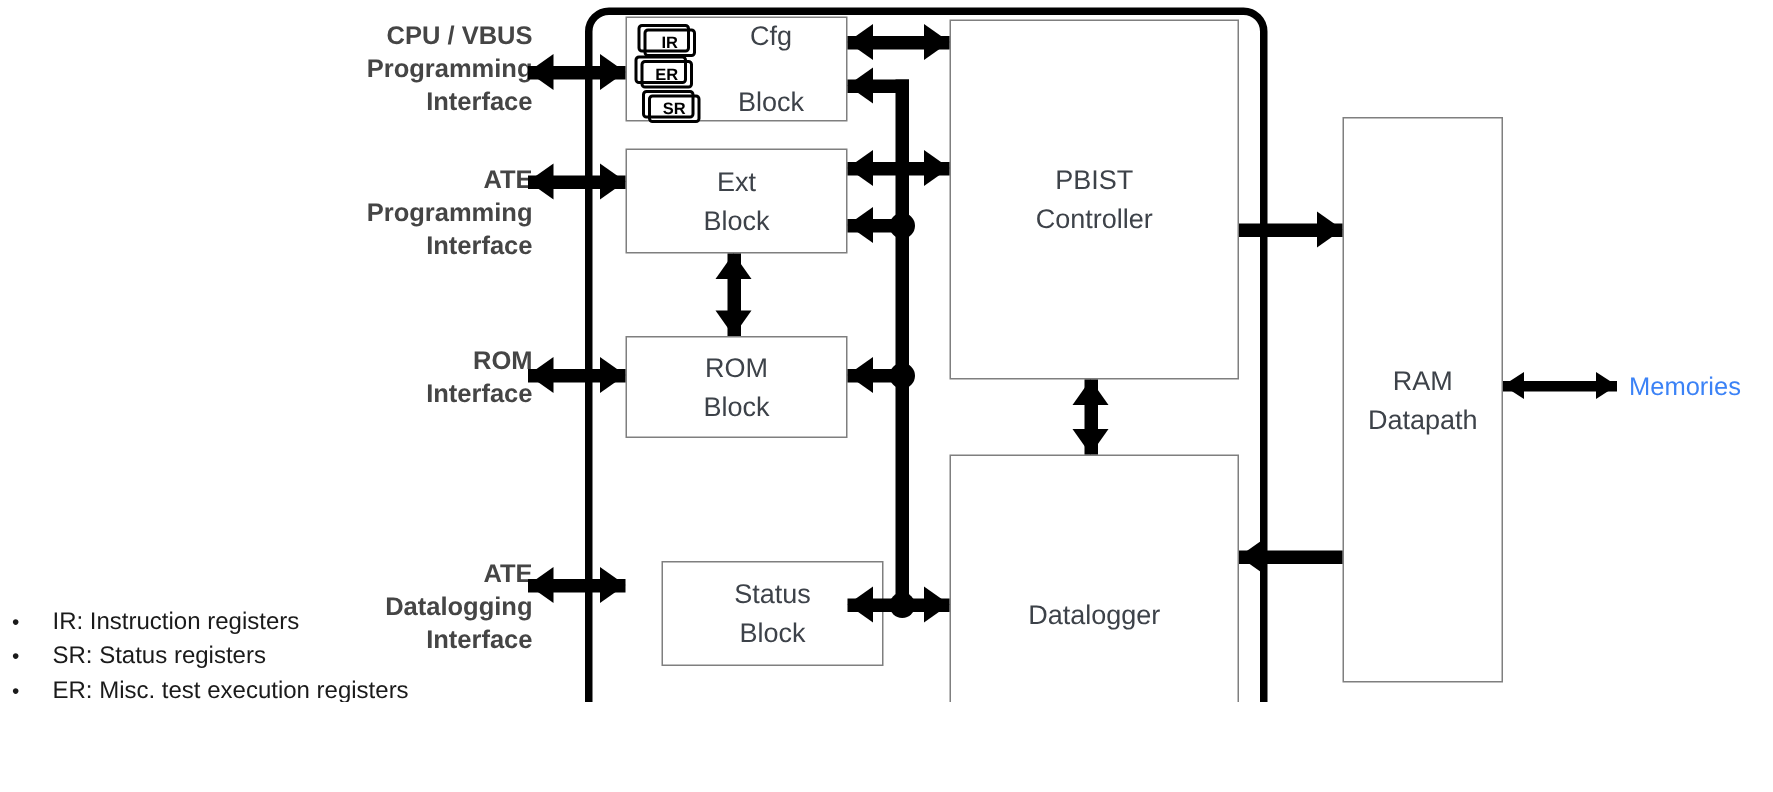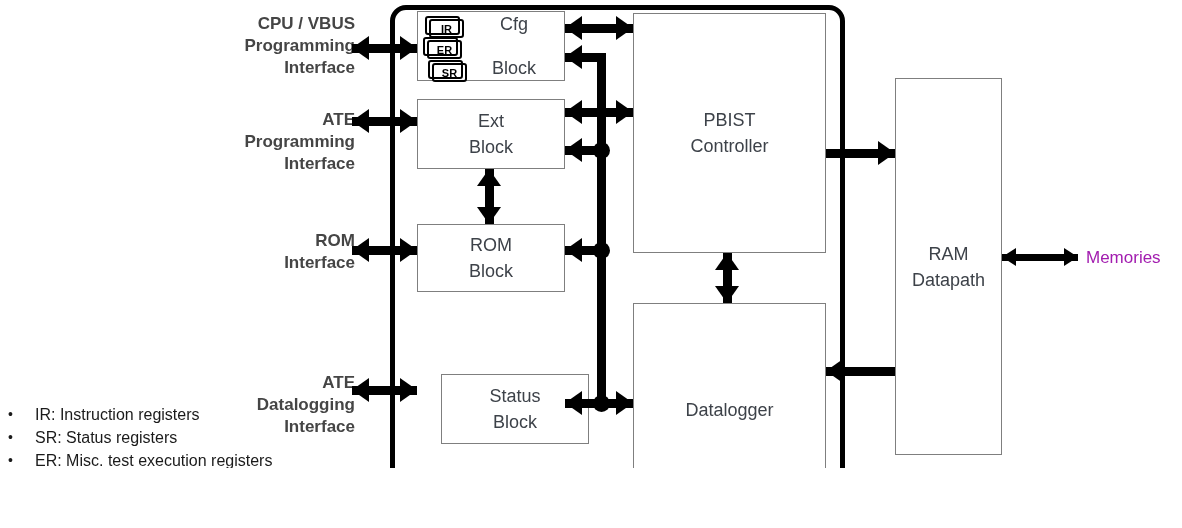--- a/index.html
+++ b/index.html
@@ -45,21 +45,21 @@
   .iface{
     position:absolute;width:210px;left:145px;text-align:right;
     font-weight:bold;font-size:17px;line-height:22px;color:#454545;z-index:2;
   }
   .if-cpu{top:13px;}
   .if-ateprog{top:109px;}
   .if-rom{top:230px;}
   .if-atedata{top:372px;}
   
   .memories{
-    position:absolute;left:1086px;top:248px;font-size:17px;color:#a21caf;z-index:2;
+    position:absolute;left:1086px;top:248px;font-size:17px;color:#3b82f6;z-index:2;
   }
   
   .legend{position:absolute;left:8px;top:403px;width:345px;color:#1a1a1a;z-index:2;}
   .legend-title{font-weight:bold;font-size:15px;color:#000;margin-bottom:6px;}
   .legend-item{display:flex;font-size:16px;line-height:23px;}
   .legend-item .bullet{width:27px;flex:0 0 27px;font-size:14px;}
   .legend-note{margin-left:27px;font-size:16px;line-height:23px;}
   
   .arrow{position:absolute;background:#000;z-index:4;}
   .arrow span{position:absolute;width:0;height:0;}

